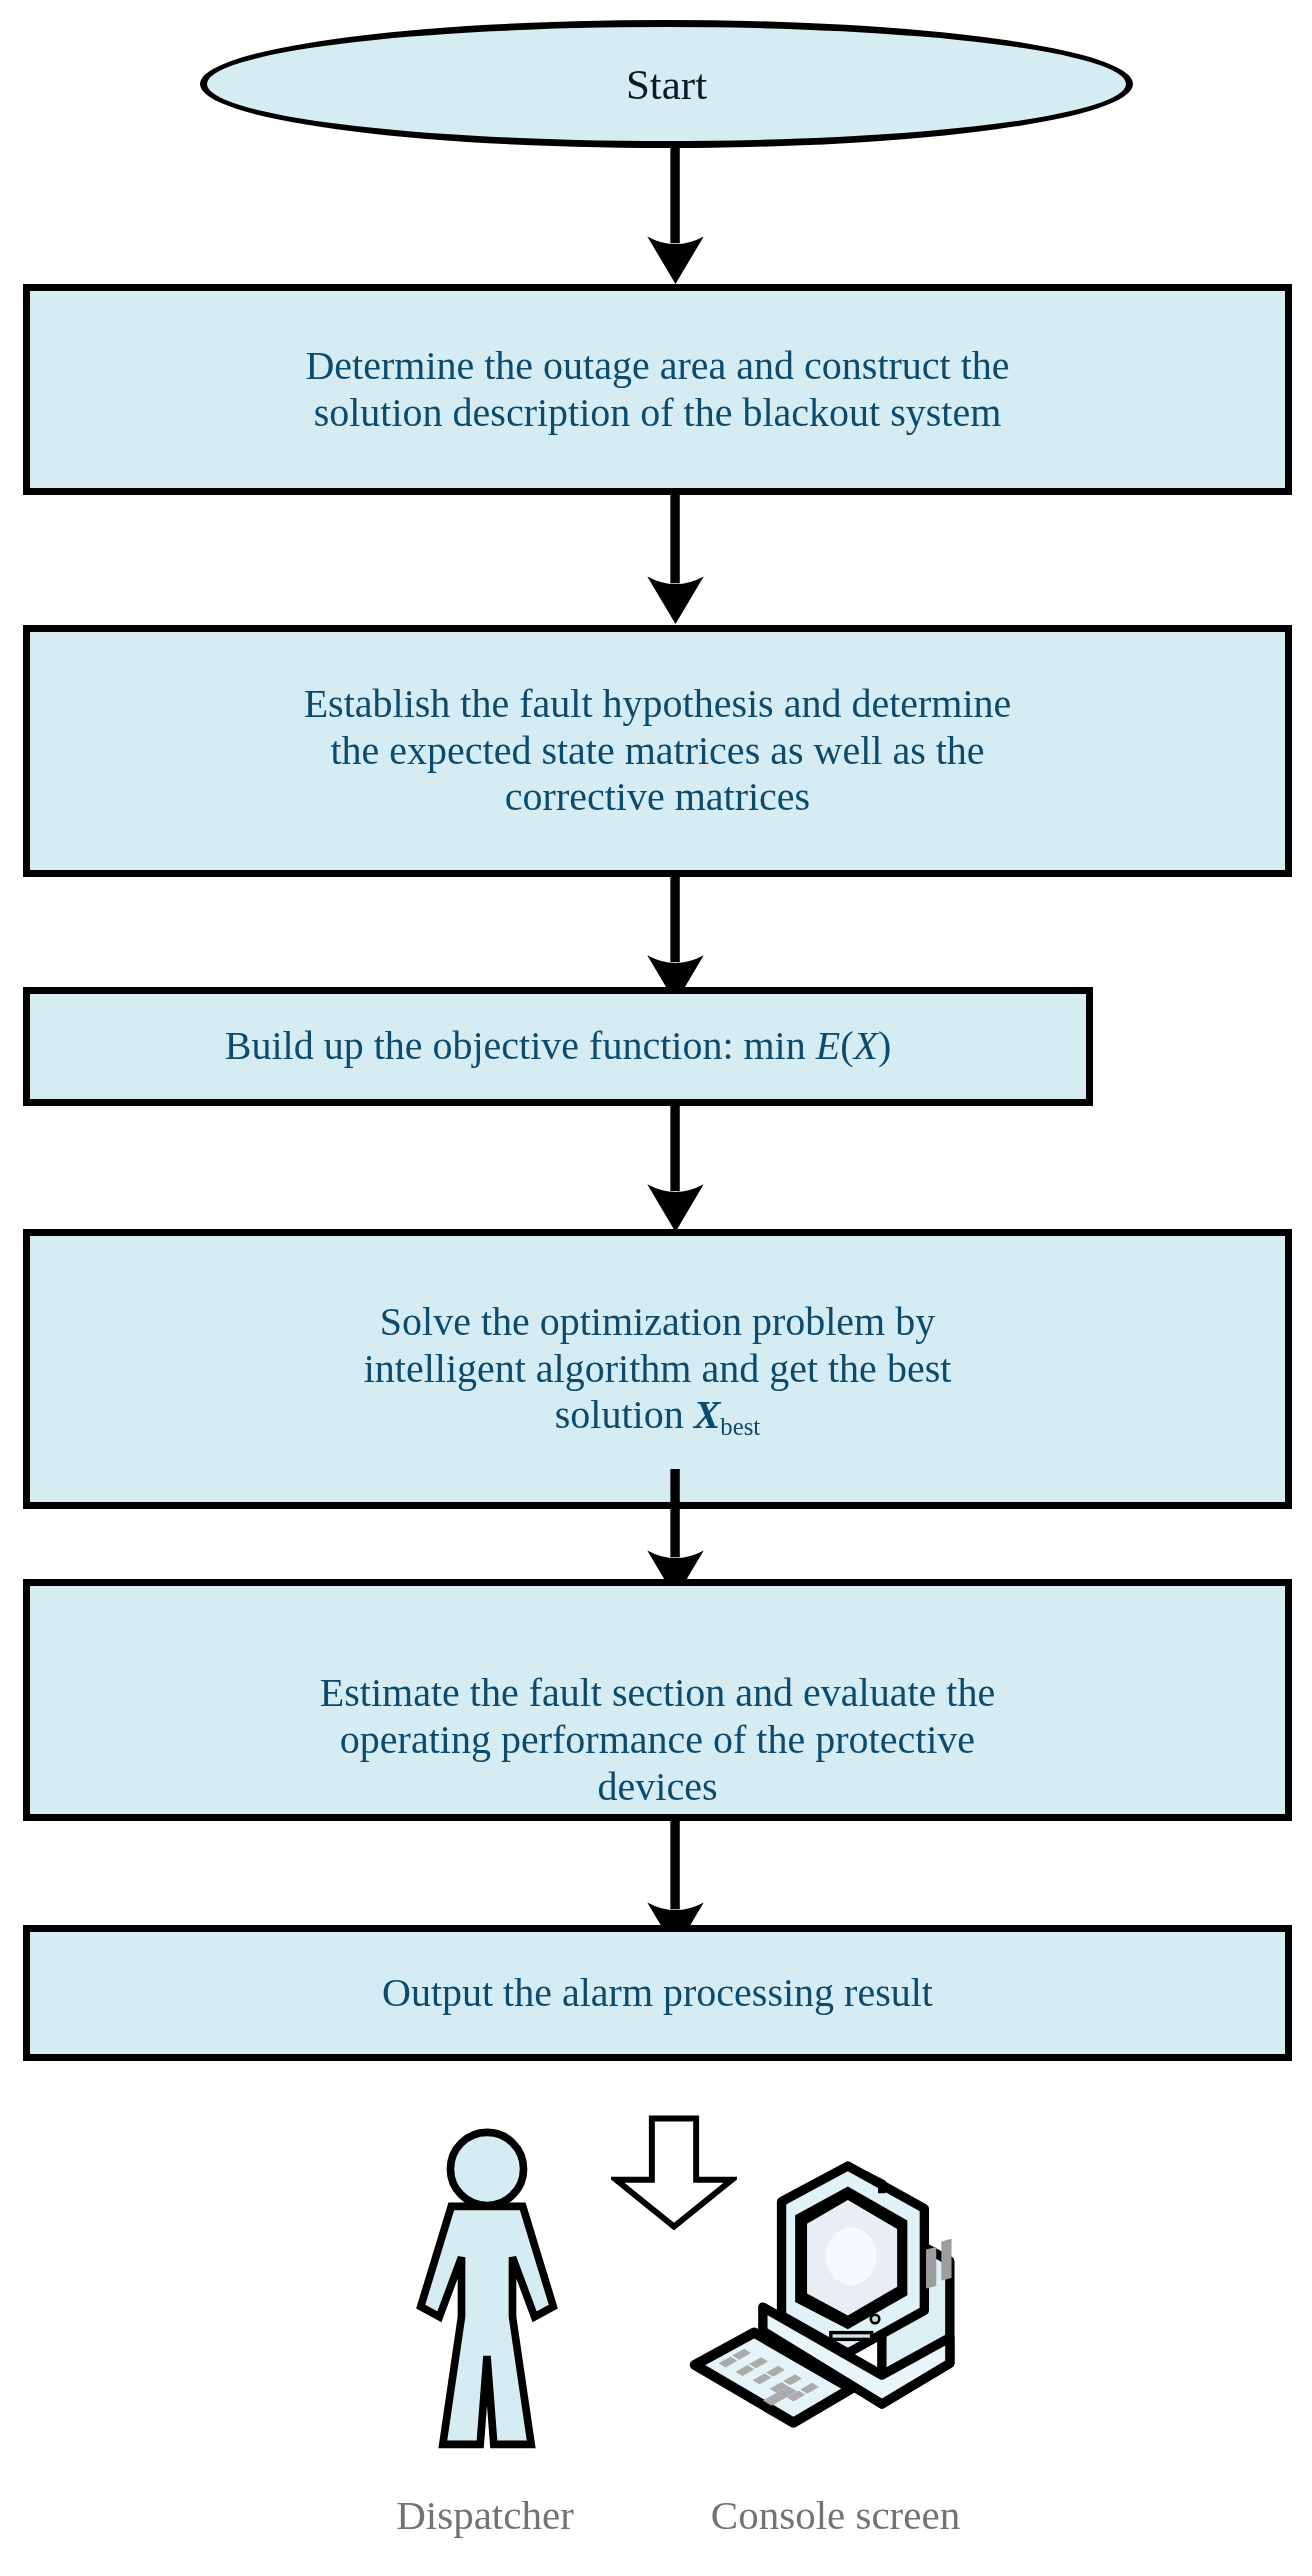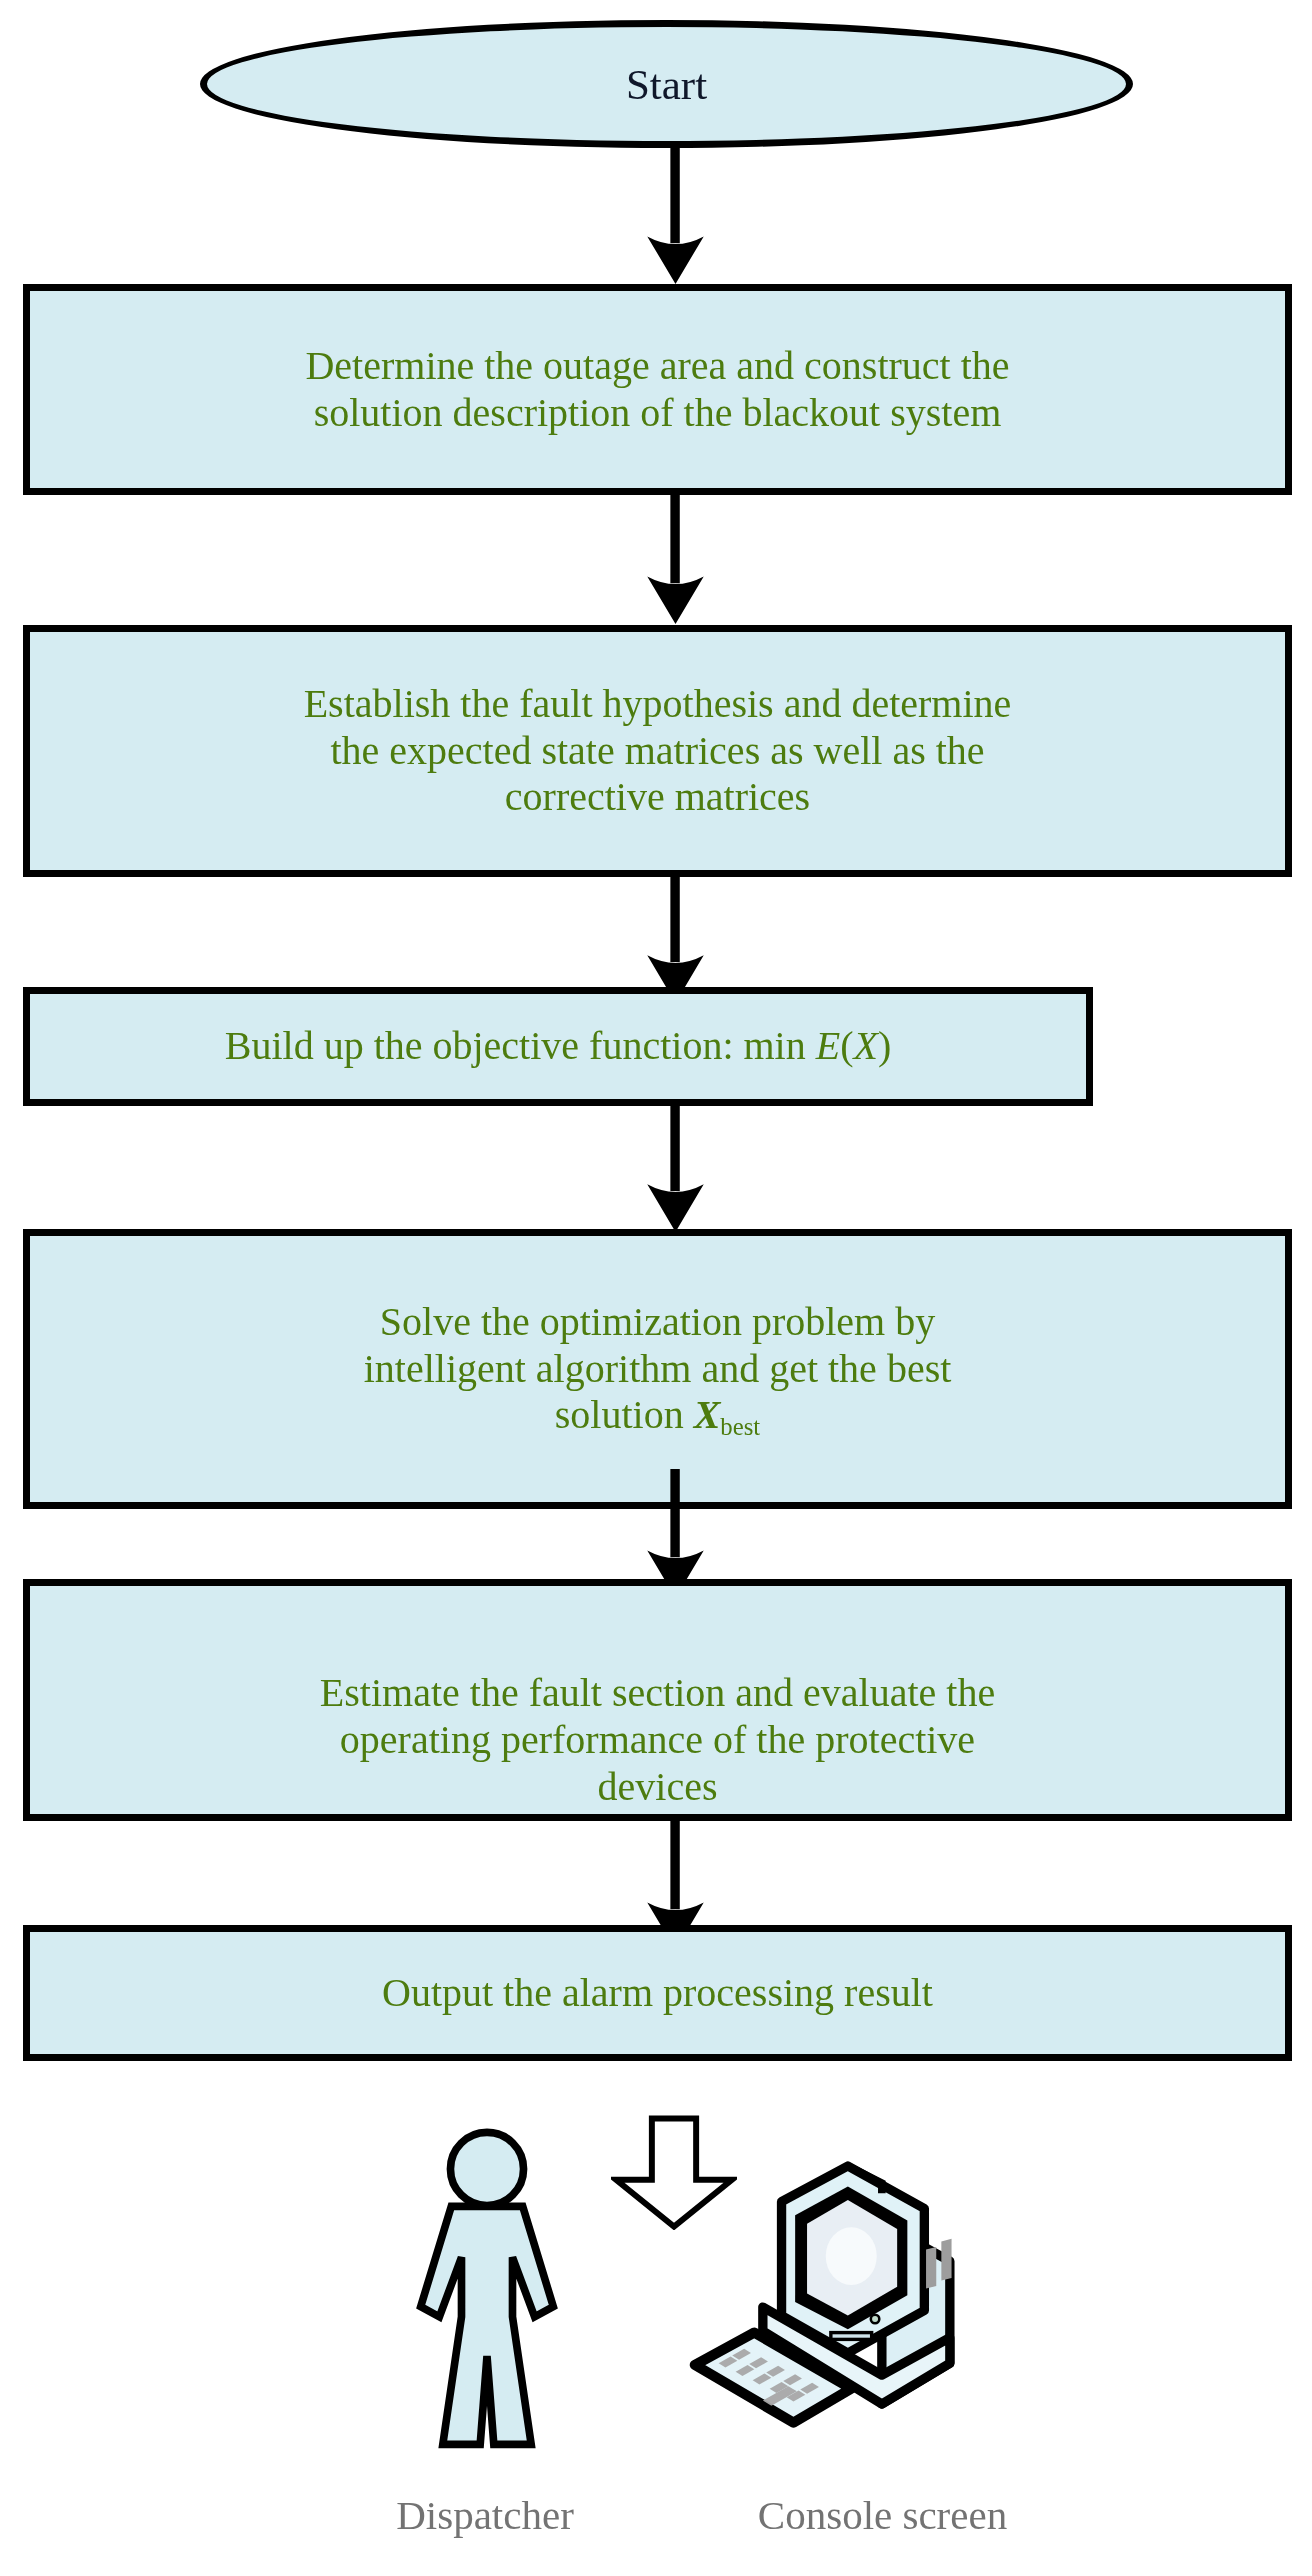--- a/index.html
+++ b/index.html
@@ -44,21 +44,21 @@
     border: 7.7px solid #000000;
     display: flex;
     align-items: center;
     justify-content: center;
     text-align: center;
     padding: 3.4px 13.6px;
   }
   .process .txt {
     font-size: 40px;
     line-height: 1.17;
-    color: #4d7c0f;
+    color: #0c4a6e;
     display: block;
     width: 100%;
   }
   .process .txt i { font-style: italic; }
   .process .txt b { font-weight: bold; font-style: italic; }
   .process .txt sub {
     font-size: 0.62em;
     vertical-align: baseline;
     position: relative;
     top: 0.26em;
@@ -256,16 +256,16 @@
         <path d="M 140 283 L 154 275 L 162 280 L 148 288 Z"></path>
         <path d="M 96 296 L 126 279 L 136 285 L 106 302 Z"></path>
       </g>
 
       <path d="M 196 20 L 236 40 L 236 52" fill="none" stroke="#000" stroke-width="9"></path>
     </svg>
   </div>
 
   <div class="caption" style="left:281px; top:2493px; width:408px;">Dispatcher</div>
 
-  <div class="caption" style="left:661px; top:2493px; width:443px;">Console screen</div>
+  <div class="caption" style="left:614px; top:2493px; width:443px;">Console screen</div>
 
 </div>
 
 
 </body></html>

